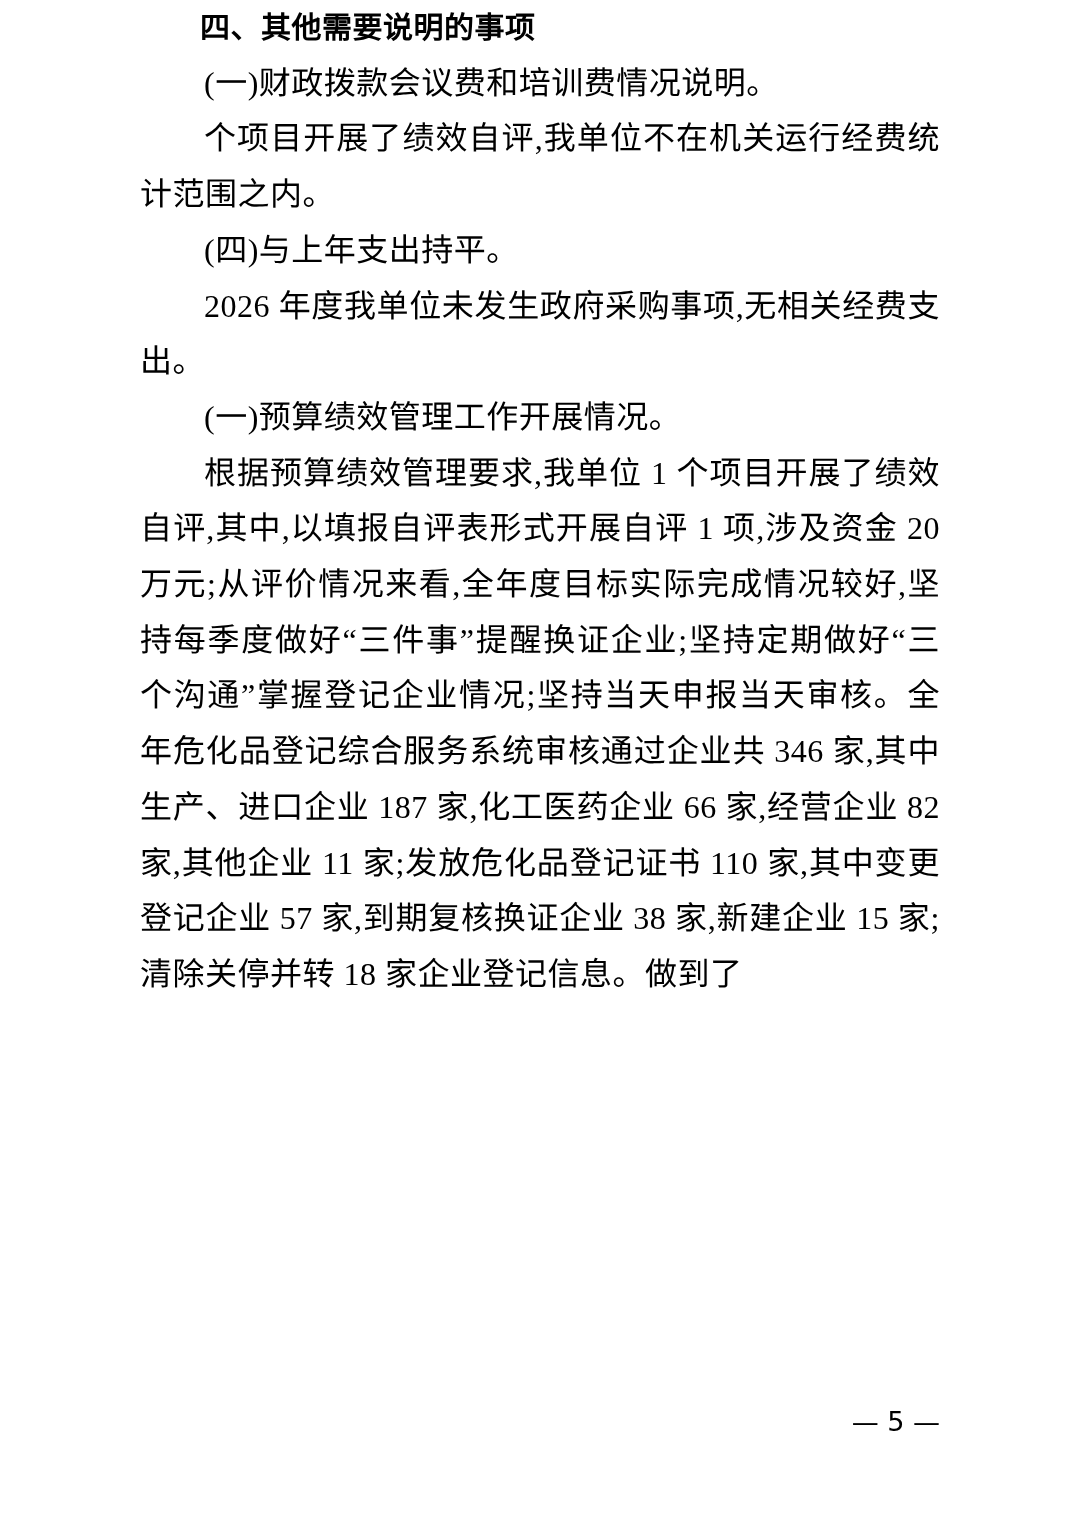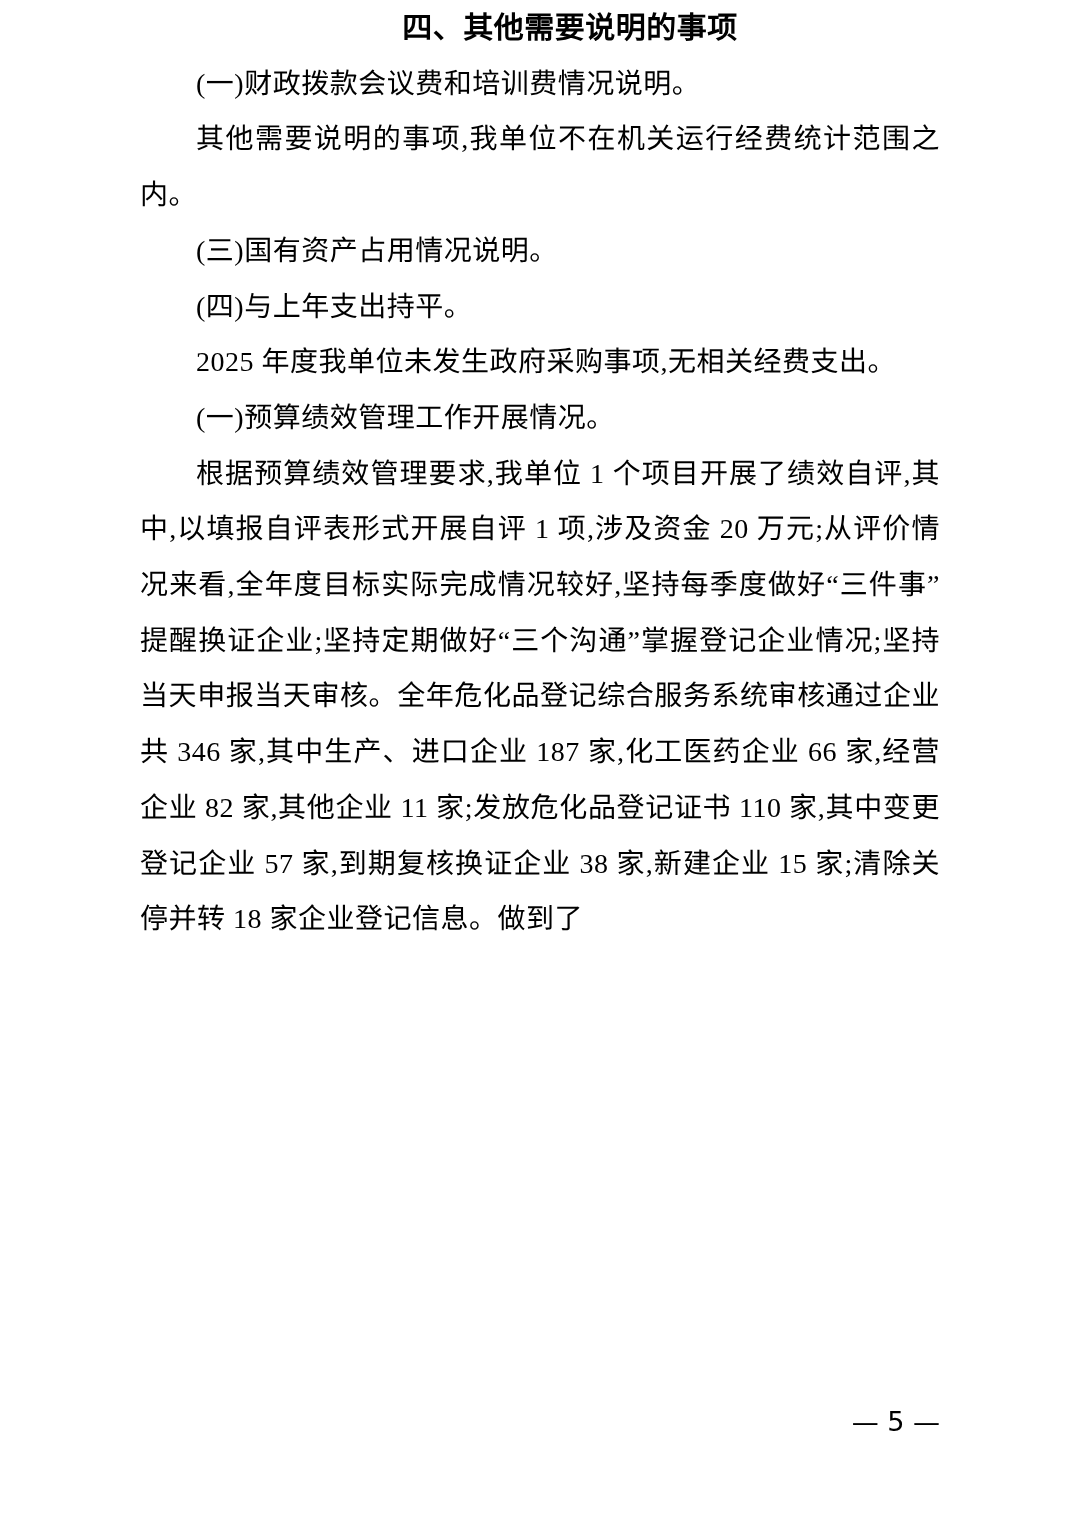--- a/index.html
+++ b/index.html
@@ -17,33 +17,33 @@
   }
   .content {
     position: absolute;
     left: 140px;
     top: 0;
     width: 800px;
   }
   .content p {
     margin: 0;
     padding: 0;
-    font-size: 28px;
+    font-size: 32px;
     line-height: 55.7px;
     text-align: justify;
     text-indent: 2em;
     letter-spacing: 0.5px;
     font-family: "Liberation Serif", "DejaVu Serif", serif;
     color: #000000;
   }
   .content p.h1 {
     font-family: "Liberation Sans", "DejaVu Sans", sans-serif;
     font-weight: bold;
     font-size: 30px;
-    text-align: center;
+    text-align: left;
   }
   .content p.h2 {
     font-family: "Liberation Serif", "DejaVu Serif", serif;
     text-align: left;
   }
   .page-number {
     position: absolute;
     top: 1402px;
     right: 134px;
     font-size: 27px;
@@ -52,21 +52,20 @@
     color: #000000;
   }
 </style>
 </head>
 <body>
 
 <div class="page">
   <div class="content">
       <p class="h1">四、其他需要说明的事项</p>
       <p class="h2">(一)财政拨款会议费和培训费情况说明。</p>
-      <p class="body">其他需要说明的事项,我单位不在机关运行经费统计范围之内。</p>
-      <p class="h2">(三)国有资产占用情况说明。</p>
+      <p class="body">个项目开展了绩效自评,我单位不在机关运行经费统计范围之内。</p>
       <p class="h2">(四)与上年支出持平。</p>
-      <p class="body">2025 年度我单位未发生政府采购事项,无相关经费支出。</p>
+      <p class="body">2026 年度我单位未发生政府采购事项,无相关经费支出。</p>
       <p class="h2">(一)预算绩效管理工作开展情况。</p>
       <p class="body">根据预算绩效管理要求,我单位 1 个项目开展了绩效自评,其中,以填报自评表形式开展自评 1 项,涉及资金 20 万元;从评价情况来看,全年度目标实际完成情况较好,坚持每季度做好“三件事”提醒换证企业;坚持定期做好“三个沟通”掌握登记企业情况;坚持当天申报当天审核。全年危化品登记综合服务系统审核通过企业共 346 家,其中生产、进口企业 187 家,化工医药企业 66 家,经营企业 82 家,其他企业 11 家;发放危化品登记证书 110 家,其中变更登记企业 57 家,到期复核换证企业 38 家,新建企业 15 家;清除关停并转 18 家企业登记信息。做到了</p>
     </div>
   <div class="page-number">— 5 —</div>
 </div>
 
 </body></html>

